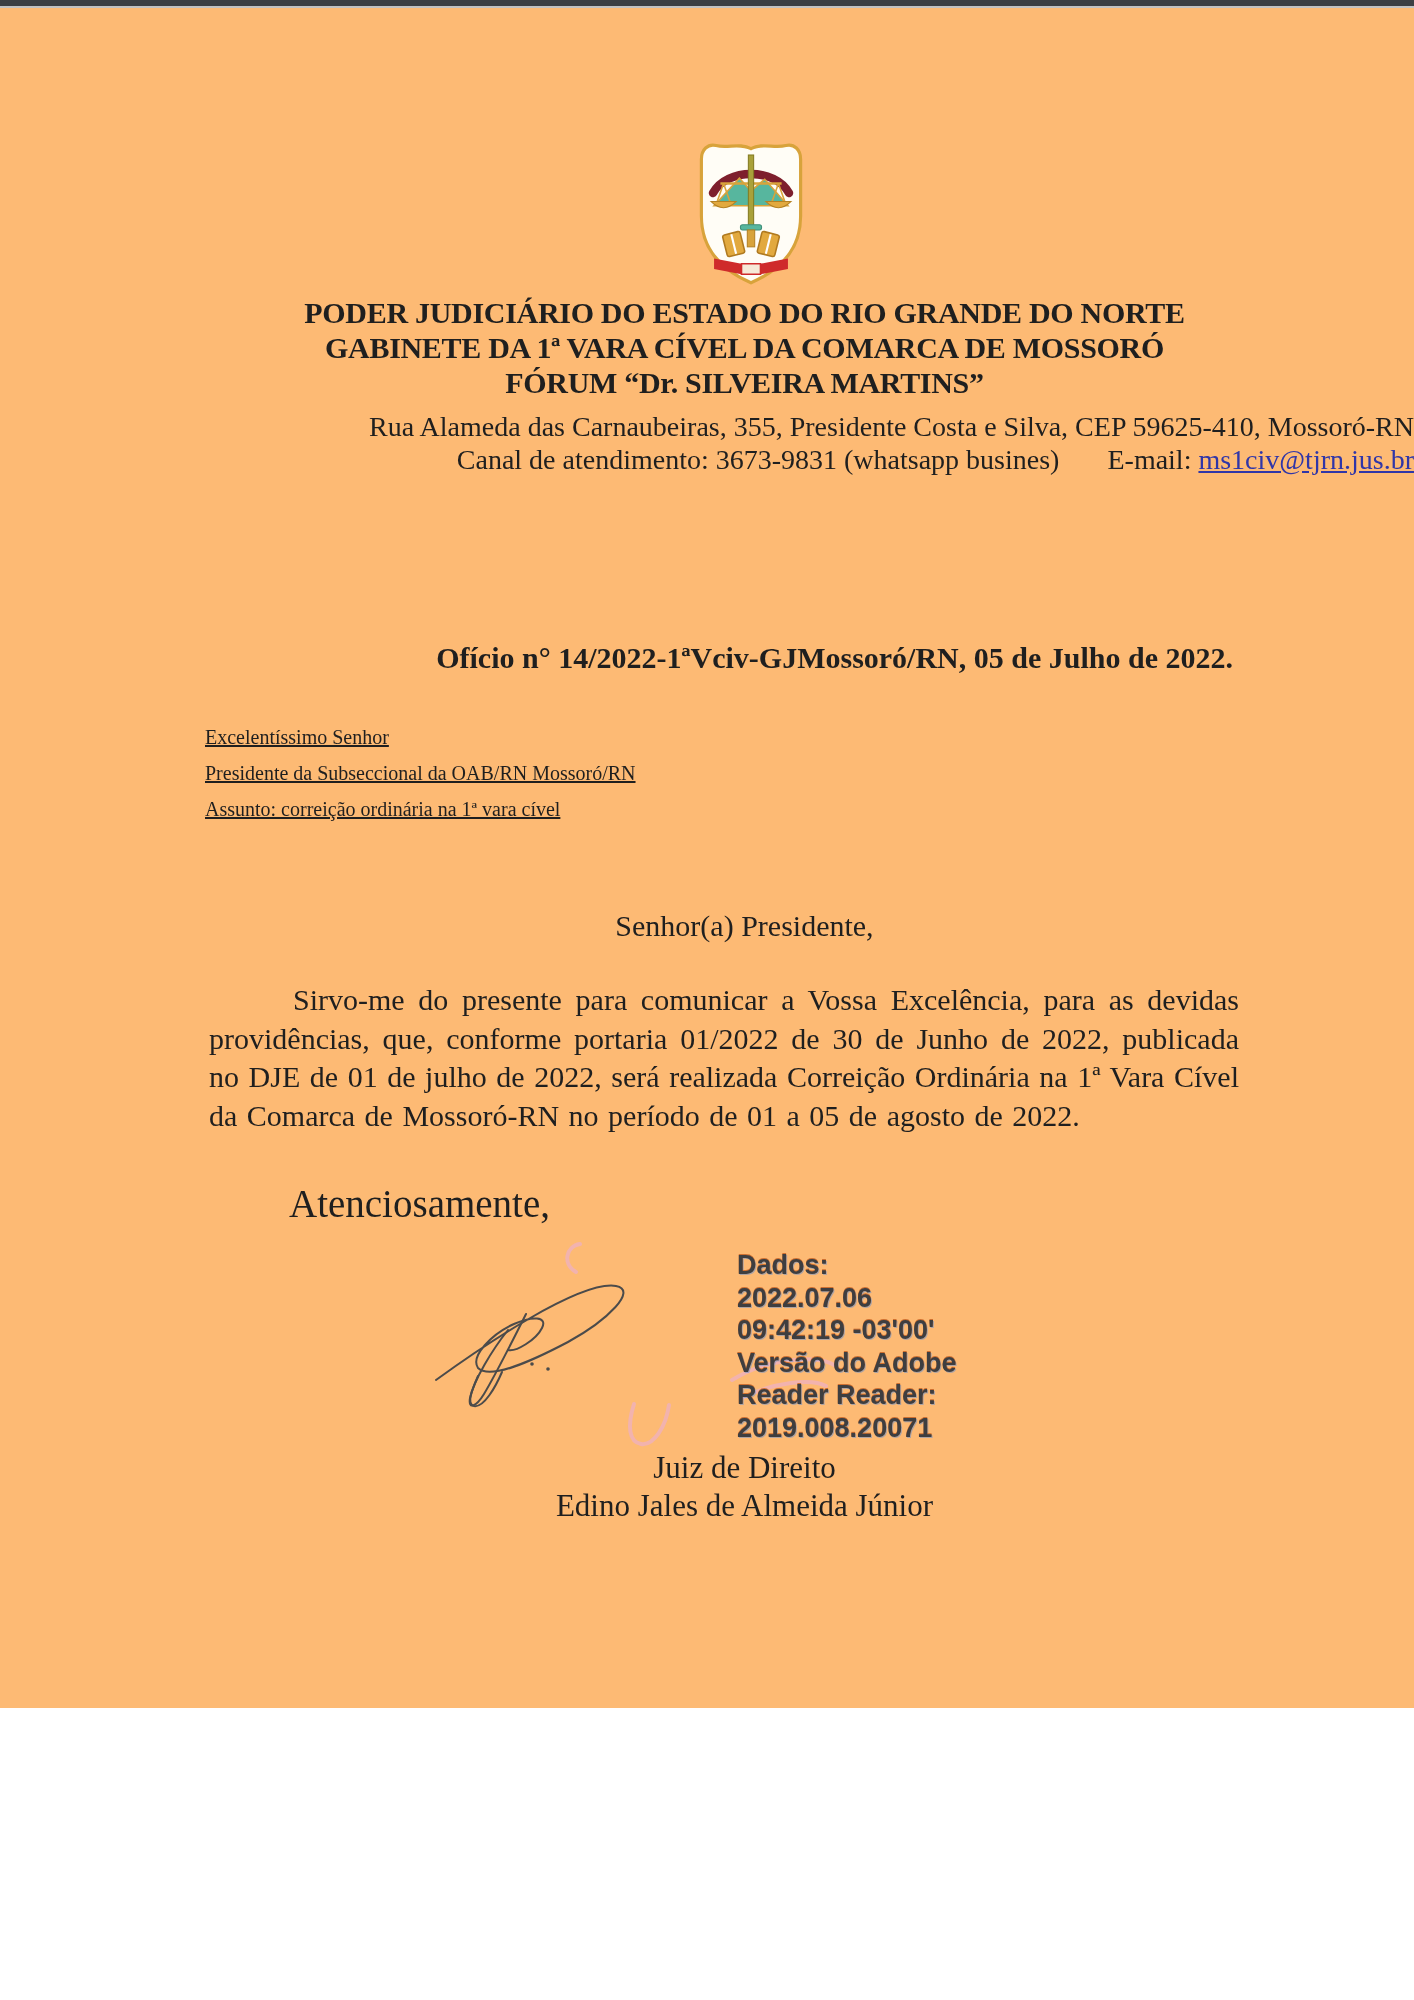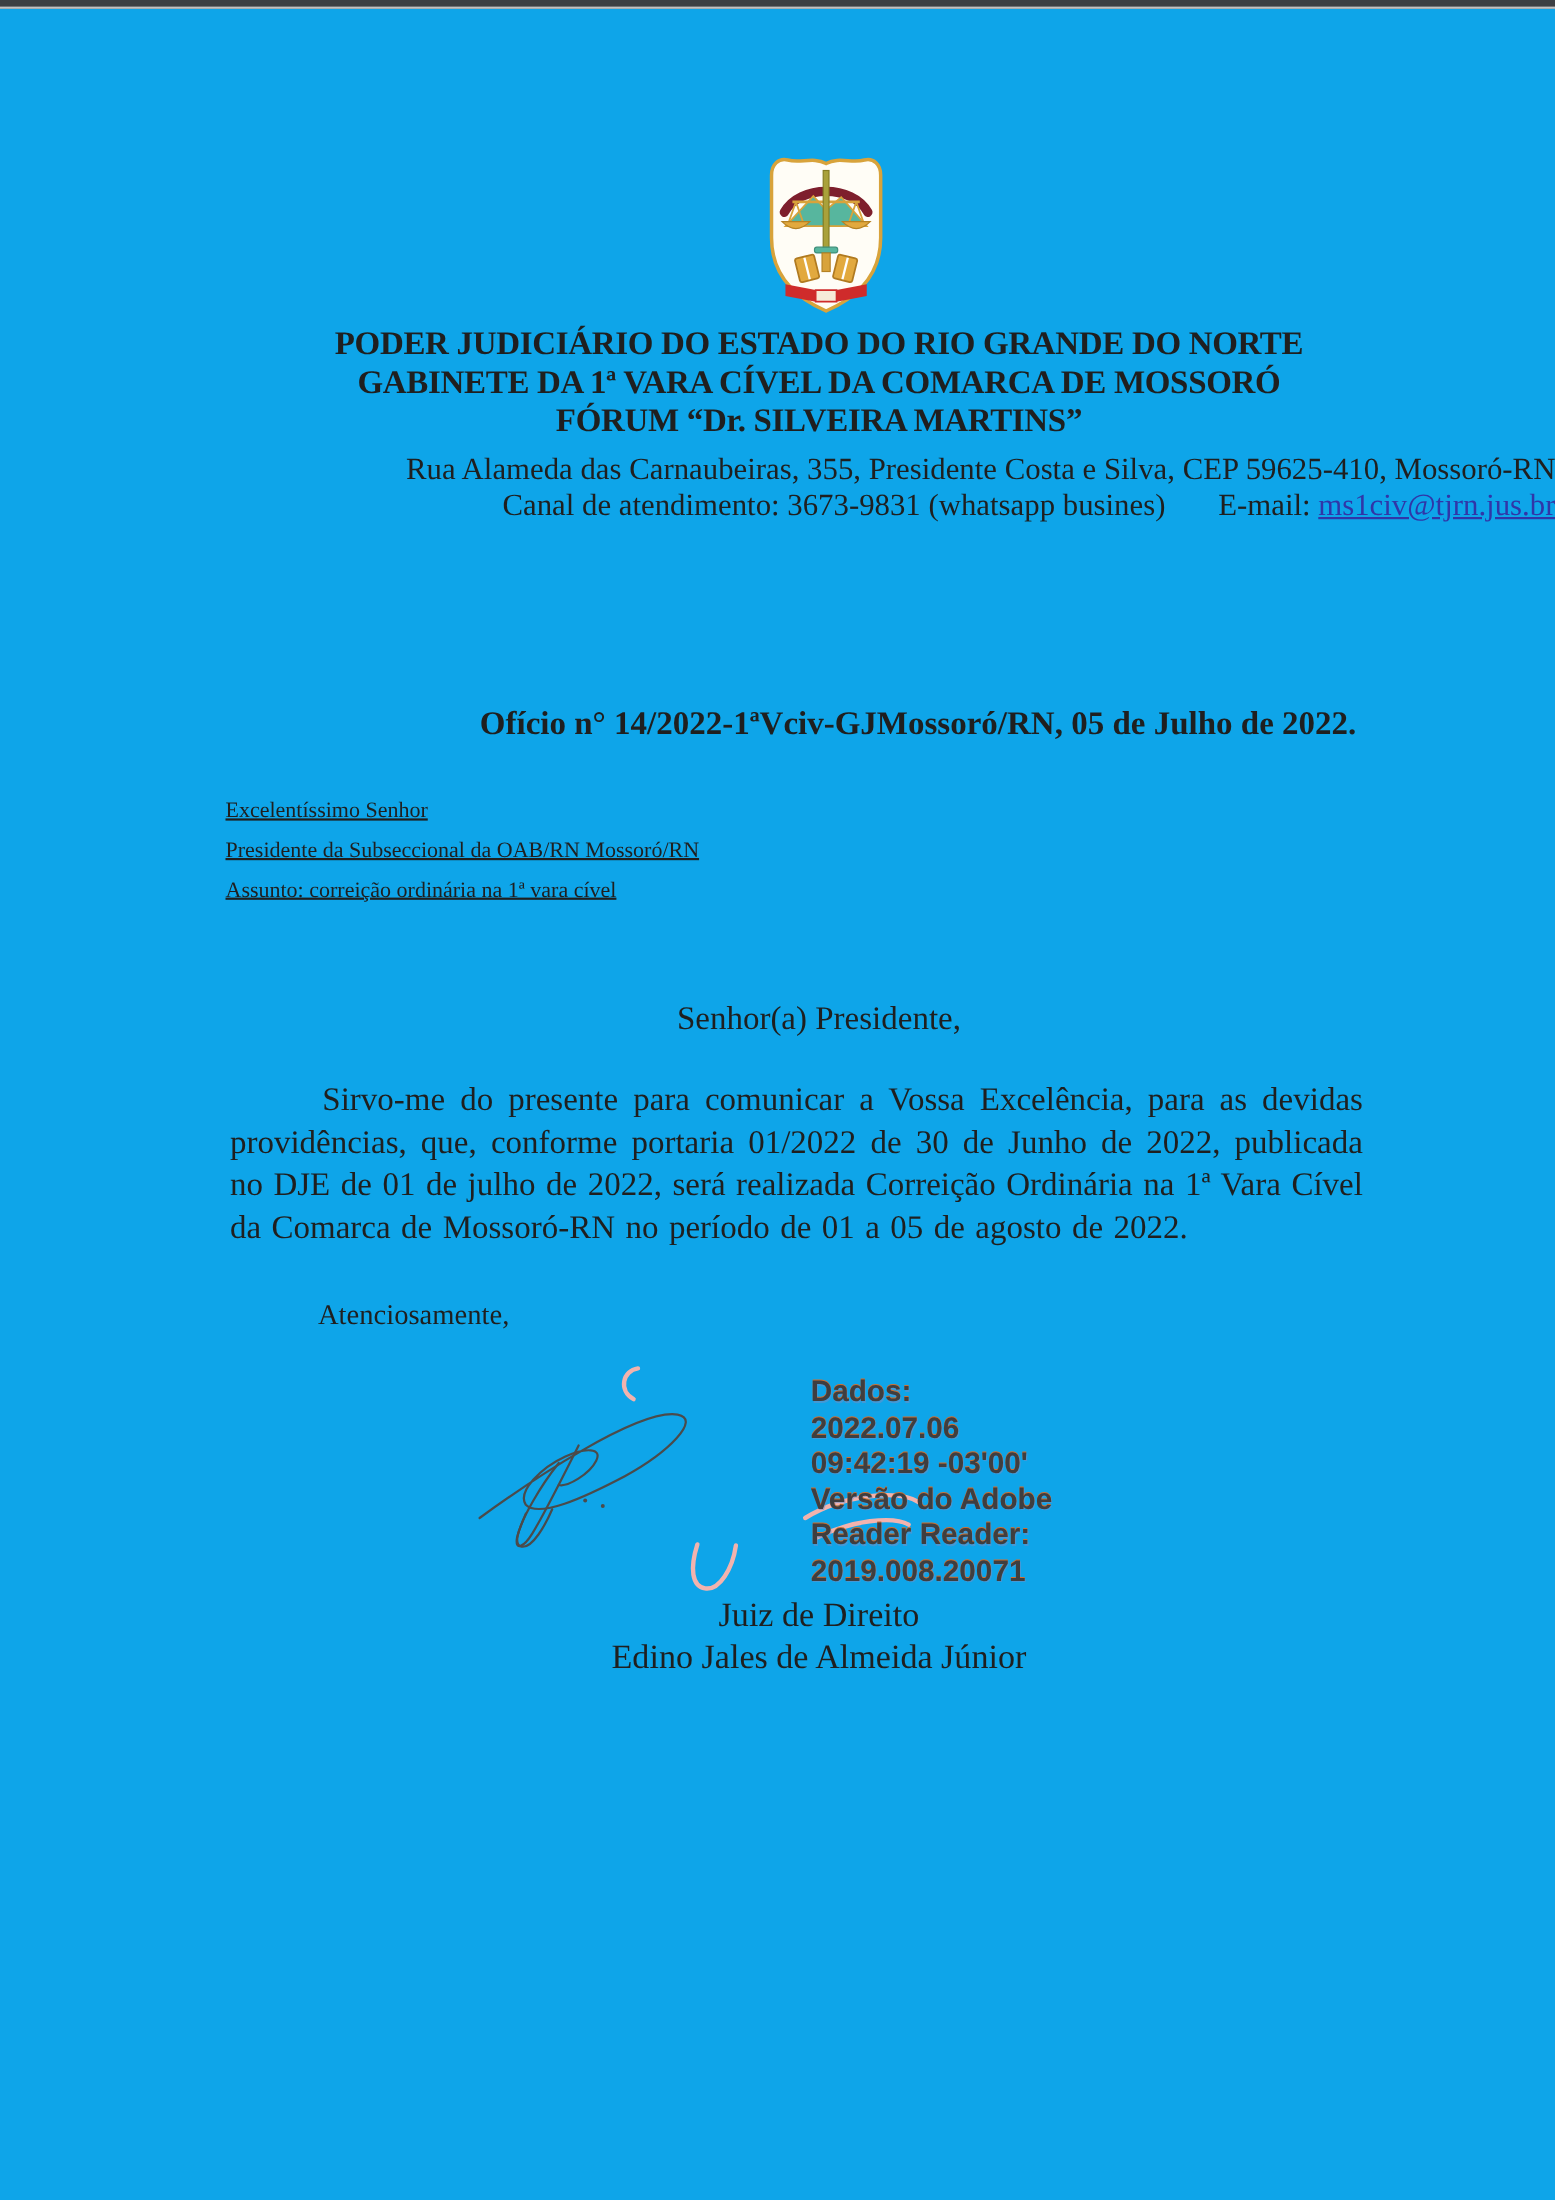--- a/index.html
+++ b/index.html
@@ -1,17 +1,17 @@
 <!DOCTYPE html>
 <html style="--ink: #1f1f1f; --topbar: #3c3f43; --link-blue: #3036a8; --pen: #4b4b4b; --pink: #f2b3ae; --stamp-text: #3e3e40; --stamp-fringe-warm: #cf7030; --stamp-fringe-cool: #6e8fc9; --crest-gold: #d8a33b; --crest-dark-red: #7e1f2d; --crest-teal: #57b69e; --crest-red: #cf2b2b; --crest-book-gold: #e2a93e; --crest-blade: #a9a13a;"><head>
 <meta charset="utf-8">
 <style>
   html,body{margin:0;padding:0;background:#fff;}
   .page{
-    position:relative;width:1414px;height:2000px;background:#0ea5e9;overflow:hidden;
+    position:relative;width:1414px;height:1708px;background:#fdba74;overflow:hidden;
     font-family:"Liberation Serif", serif;color:var(--ink,#1f1f1f);
   }
   .topbar{
     position:absolute;top:0;left:0;width:100%;height:6px;
     background:var(--topbar,#3c3f43);border-bottom:2px solid #c2c2c2;
   }
   .crest{position:absolute;left:692px;top:136px;width:118px;height:152px;}
   .center-col{position:absolute;left:75px;right:0;text-align:center;}
   .org-block{top:295px;font-weight:bold;font-size:30px;line-height:35px;letter-spacing:-0.3px;}
   .addr-block{left:40px;top:410px;font-size:28px;line-height:33px;text-align:right;}
@@ -20,21 +20,21 @@
   .ref-row{
     position:absolute;left:205px;width:1028px;top:641px;
     display:flex;justify-content:flex-end;font-size:30px;font-weight:bold;
   }
   .recipient{position:absolute;left:205px;top:719px;font-size:20px;line-height:36px;text-decoration:underline;}
   .salutation{top:909px;font-size:30px;}
   .body-par{
     position:absolute;left:205px;width:1030px;top:977px;margin:4px;
     font-size:30px;line-height:38.5px;text-align:justify;text-indent:84px;word-spacing:2px;
   }
-  .closing{position:absolute;left:289px;top:1181px;font-size:26px;}
+  .closing{position:absolute;left:289px;top:1181px;font-size:39px;}
   .sig-art{position:absolute;left:420px;top:1228px;width:450px;height:235px;}
   .stamp{
     position:absolute;left:737px;top:1249px;
     font-family:"Liberation Sans", sans-serif;font-weight:bold;
     font-size:27px;line-height:32.5px;color:var(--stamp-text,#3e3e40);
     text-shadow:0 -1px 0 var(--stamp-fringe-warm,#cf7030), 1px 1px 0 rgba(110,143,201,0.55);
   }
   .signer{top:1449px;font-size:31px;line-height:38px;}
   .pen{fill:none;stroke:var(--pen,#4b4b4b);stroke-width:2;stroke-linecap:round;}
   .pink{fill:none;stroke:var(--pink,#f2b3ae);stroke-width:4;stroke-linecap:round;}

